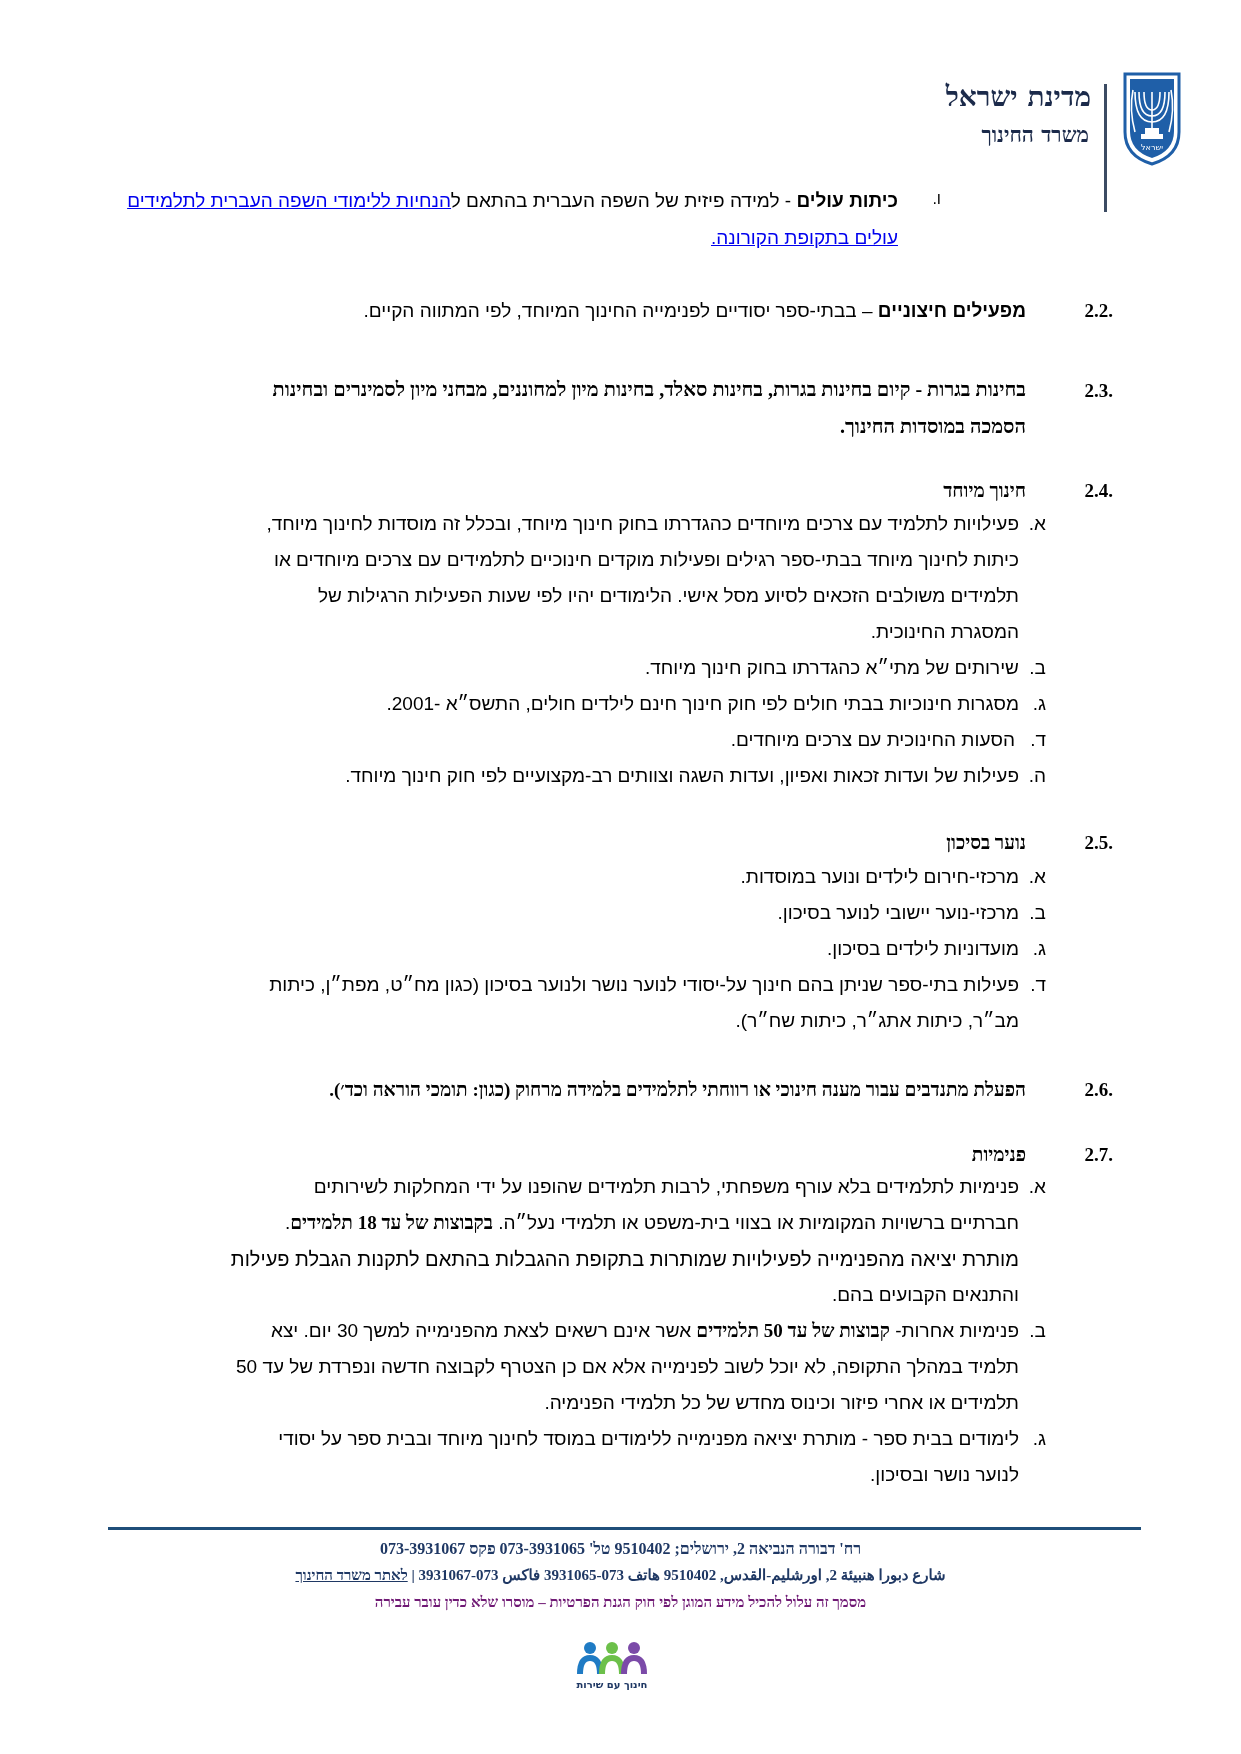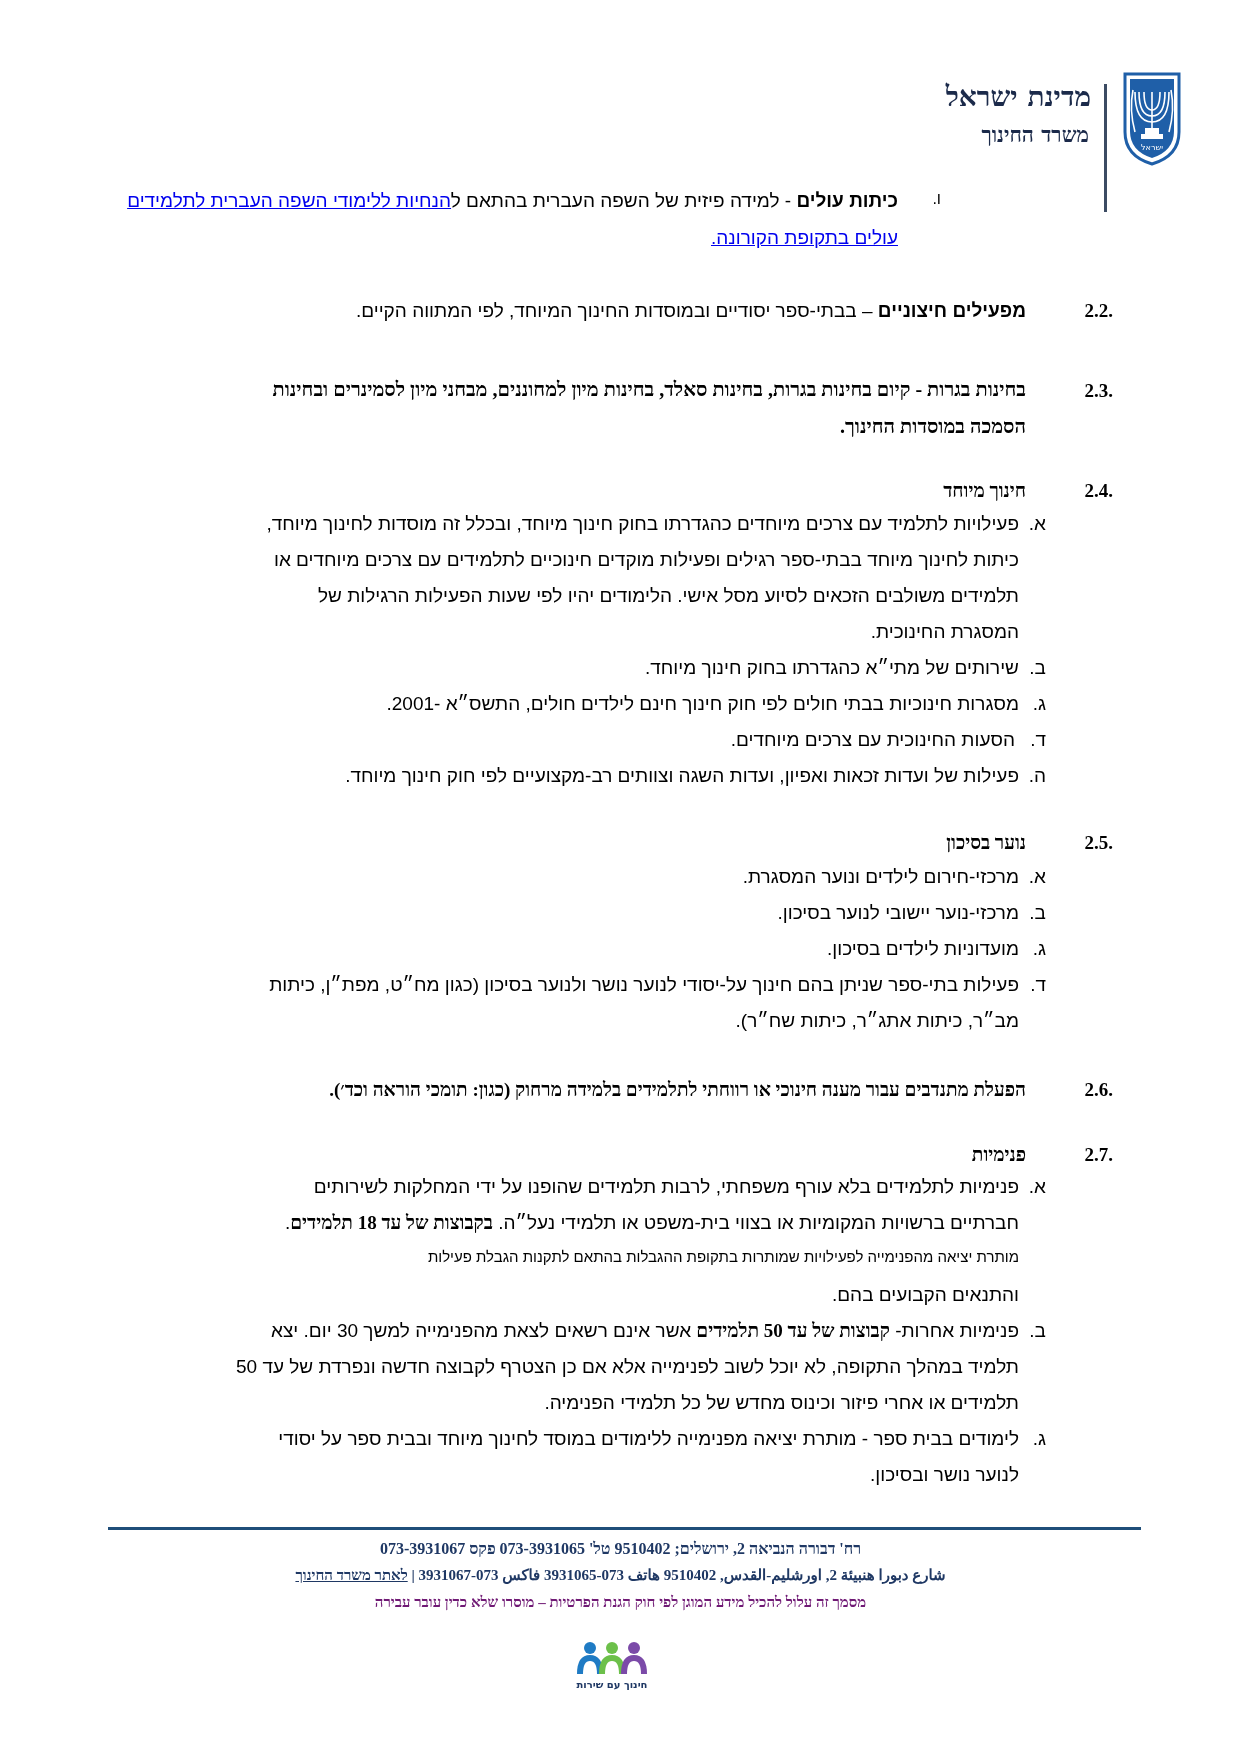--- a/index.html
+++ b/index.html
@@ -54,21 +54,21 @@
   <span class="line" style="top:190px; right:300px;">ו.</span>
   <span class="line" style="top:190px; right:343px; font-size:19px;">
     <span class="b">כיתות עולים</span><span> - למידה פיזית של השפה העברית בהתאם ל</span><a class="link">הנחיות ללימודי השפה העברית לתלמידים</a>
   </span>
   <a class="line link" style="top:227px; right:343px; font-size:19px;">עולים בתקופת הקורונה.</a>
 </div>
 
 <div>
   <span class="num" style="top:300px; right:128px;">.2.2</span>
   <span class="line" style="top:300px; right:215px; font-size:19px;">
-    <span class="b">מפעילים חיצוניים</span><span> – בבתי-ספר יסודיים ובמוסדות החינוך המיוחד, לפי המתווה הקיים.</span>
+    <span class="b">מפעילים חיצוניים</span><span> – בבתי-ספר יסודיים לפנימייה החינוך המיוחד, לפי המתווה הקיים.</span>
   </span>
 </div>
 
 <div>
   <span class="num" style="top:380px; right:128px;">.2.3</span>
   <span class="line b serif" style="top:378px; right:215px; font-size:20px;">בחינות בגרות - קיום בחינות בגרות, בחינות סאלד, בחינות מיון למחוננים, מבחני מיון לסמינרים ובחינות</span>
   <span class="line b serif" style="top:415px; right:215px; font-size:20px;">הסמכה במוסדות החינוך.</span>
 </div>
 
 <div>
@@ -92,21 +92,21 @@
 
   <span class="line" style="top:765px; right:195px; font-size:19px;">ה.</span>
   <span class="line" style="top:765px; right:222px; font-size:19px;">פעילות של ועדות זכאות ואפיון, ועדות השגה וצוותים רב-מקצועיים לפי חוק חינוך מיוחד.</span>
 </div>
 
 <div>
   <span class="num" style="top:832px; right:128px;margin-left:39px;">.2.5</span>
   <span class="line b serif" style="top:832px; right:215px; font-size:19px;">נוער בסיכון</span>
 
   <span class="line" style="top:866px; right:195px; font-size:19px;">א.</span>
-  <span class="line" style="top:866px; right:222px; font-size:19px;">מרכזי-חירום לילדים ונוער המסגרת.</span>
+  <span class="line" style="top:866px; right:222px; font-size:19px;">מרכזי-חירום לילדים ונוער במוסדות.</span>
 
   <span class="line" style="top:902px; right:195px; font-size:19px;">ב.</span>
   <span class="line" style="top:902px; right:222px; font-size:19px;">מרכזי-נוער יישובי לנוער בסיכון.</span>
 
   <span class="line" style="top:938px; right:195px; font-size:19px;">ג.</span>
   <span class="line" style="top:938px; right:222px; font-size:19px;">מועדוניות לילדים בסיכון.</span>
 
   <span class="line" style="top:974px; right:195px; font-size:19px;">ד.</span>
   <span class="line" style="top:974px; right:222px; font-size:19px;">פעילות בתי-ספר שניתן בהם חינוך על-יסודי לנוער נושר ולנוער בסיכון (כגון מח״ט, מפת״ן, כיתות</span>
   <span class="line" style="top:1010px; right:222px; font-size:19px;">מב״ר, כיתות אתג״ר, כיתות שח״ר).</span>
@@ -117,21 +117,21 @@
   <span class="line b serif" style="top:1079px; right:215px; font-size:19px;">הפעלת מתנדבים עבור מענה חינוכי או רווחתי לתלמידים בלמידה מרחוק (כגון: תומכי הוראה וכד׳).</span>
 </div>
 
 <div>
   <span class="num" style="top:1144px; right:128px;">.2.7</span>
   <span class="line b serif" style="top:1144px; right:215px; font-size:19px;">פנימיות</span>
 
   <span class="line" style="top:1176px; right:195px; font-size:19px;">א.</span>
   <span class="line" style="top:1176px; right:222px; font-size:19px;">פנימיות לתלמידים בלא עורף משפחתי, לרבות תלמידים שהופנו על ידי המחלקות לשירותים</span>
   <span class="line" style="top:1212px; right:222px; font-size:19px;"><span>חברתיים ברשויות המקומיות או בצווי בית-משפט או תלמידי נעל״ה. </span><span class="b serif">בקבוצות של עד 18 תלמידים</span><span>.</span></span>
-  <span class="line" style="top:1248px; right:222px; font-size:15px;">מותרת יציאה מהפנימייה לפעילויות שמותרות בתקופת ההגבלות בהתאם לתקנות הגבלת פעילות</span>
+  <span class="line" style="top:1248px; right:222px; font-size:20px;">מותרת יציאה מהפנימייה לפעילויות שמותרות בתקופת ההגבלות בהתאם לתקנות הגבלת פעילות</span>
   <span class="line" style="top:1284px; right:222px; font-size:19px;">והתנאים הקבועים בהם.</span>
 
   <span class="line" style="top:1320px; right:195px; font-size:19px;">ב.</span>
   <span class="line" style="top:1320px; right:222px; font-size:19px;"><span>פנימיות אחרות- </span><span class="b serif">קבוצות של עד 50 תלמידים</span><span> אשר אינם רשאים לצאת מהפנימייה למשך 30 יום. יצא</span></span>
   <span class="line" style="top:1356px; right:222px; font-size:19px;">תלמיד במהלך התקופה, לא יוכל לשוב לפנימייה אלא אם כן הצטרף לקבוצה חדשה ונפרדת של עד 50</span>
   <span class="line" style="top:1392px; right:222px; font-size:19px;">תלמידים או אחרי פיזור וכינוס מחדש של כל תלמידי הפנימיה.</span>
 
   <span class="line" style="top:1428px; right:195px; font-size:19px;">ג.</span>
   <span class="line" style="top:1428px; right:222px; font-size:19px;">לימודים בבית ספר - מותרת יציאה מפנימייה ללימודים במוסד לחינוך מיוחד ובבית ספר על יסודי</span>
   <span class="line" style="top:1464px; right:222px; font-size:19px;">לנוער נושר ובסיכון.</span>

